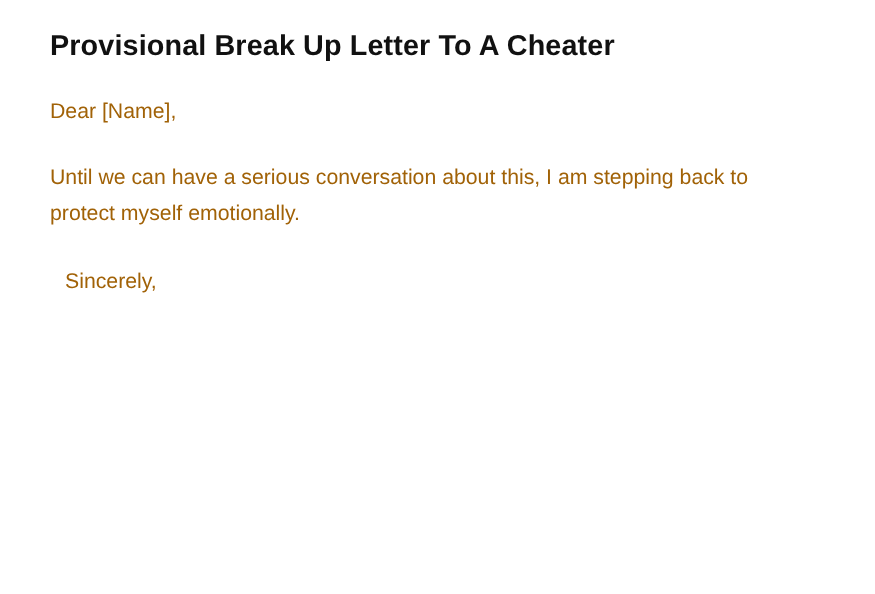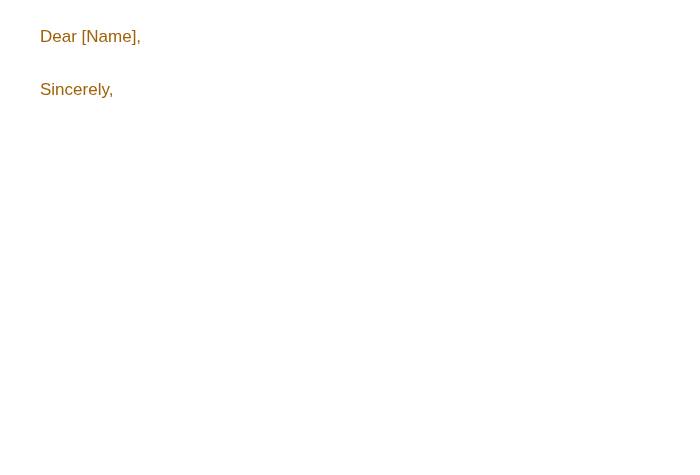--- a/index.html
+++ b/index.html
@@ -32,21 +32,24 @@
   .doc-para {
     font-size: 17px;
     line-height: 1.72;
     color: #a16207;
     margin: 0 0 24px 0;
     max-width: 580px;
     font-weight: 400;
   }
   .doc-para.tight {
     margin-bottom: 24px;
+    margin-left: 12px;
   }
 </style>
 </head>
 <body>
 
 <div class="page">
+  <h1 class="doc-title">Provisional Break Up Letter To A Cheater</h1>
   <p class="doc-para">Dear [Name],</p>
+  <p class="doc-para">Until we can have a serious conversation about this, I am stepping back to protect myself emotionally.</p>
   <p class="doc-para tight">Sincerely,</p>
 </div>
 
 </body></html>

